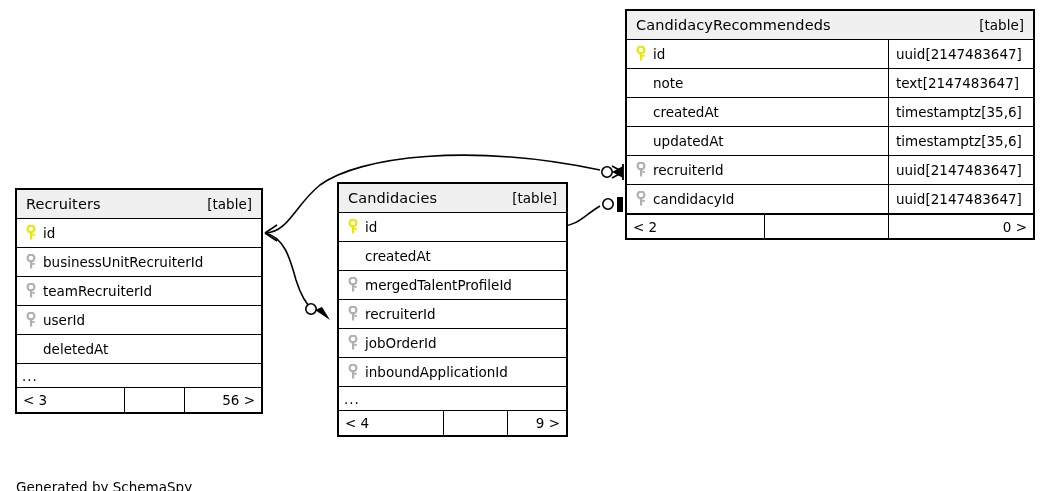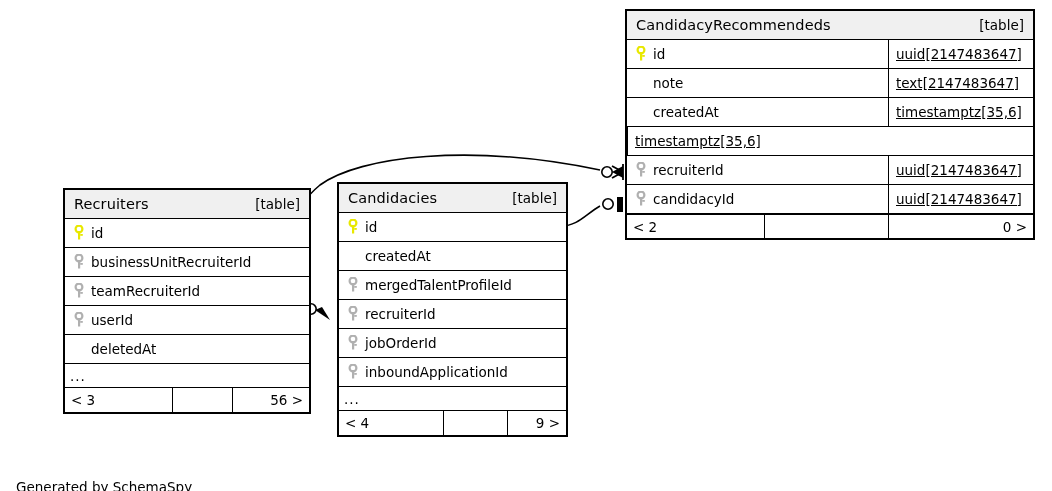--- a/index.html
+++ b/index.html
@@ -127,21 +127,20 @@
   }
   .foot-left  { justify-content: flex-start; }
   .foot-mid   { border-left: 1px solid #000000; }
   .foot-right { border-left: 1px solid #000000; justify-content: flex-end; }
 
   
   #table-recruiters {
     left: 15px;
     top: 188px;
     width: 248px;
-    margin-left: 48px;
   }
   #table-recruiters .col-name { padding-right: 4px; }
   #table-recruiters .foot-left  { flex: 0 0 107px; }
   #table-recruiters .foot-mid   { flex: 0 0 60px; }
   #table-recruiters .foot-right { flex: 1 1 auto; padding-left: 32px; }
 
   #table-candidacies {
     left: 329px;
     top: 182px;
     width: 231px;
@@ -149,21 +148,21 @@
   }
   #table-candidacies .foot-left  { flex: 0 0 104px; }
   #table-candidacies .foot-mid   { flex: 0 0 64px; }
   #table-candidacies .foot-right { flex: 1 1 auto; }
 
   #table-candidacyrecommendeds {
     left: 625px;
     top: 9px;
     width: 410px;
   }
-  #table-candidacyrecommendeds .col-type { width: 145px; text-decoration: underline; }
+  #table-candidacyrecommendeds .col-type { width: 145px; }
   #table-candidacyrecommendeds .foot-left  { flex: 0 0 137px; }
   #table-candidacyrecommendeds .foot-mid   { flex: 0 0 124px; }
   #table-candidacyrecommendeds .foot-right { flex: 1 1 auto; }
 
   
   #page-footer {
     position: absolute;
     left: 16px;
     top: 479px;
     font-size: 13.5px;
@@ -395,20 +394,24 @@
 
   <div class="tbl-row">
     <div class="col-name">
       <span class="key-spacer"></span>
       <span class="col-label">createdAt</span>
     </div>
     <div class="col-type">timestamptz[35,6]</div>
   </div>
 
   <div class="tbl-row">
+    <div class="col-name">
+      <span class="key-spacer"></span>
+      <span class="col-label">updatedAt</span>
+    </div>
     <div class="col-type">timestamptz[35,6]</div>
   </div>
 
   <div class="tbl-row">
     <div class="col-name">
       <span class="key-icon">
         <svg viewBox="0 0 14 16" width="14" height="16">
             <circle cx="7" cy="4" r="3.4" fill="none" stroke="#b0b0b0" stroke-width="2.2"></circle>
             <rect x="6" y="6" width="2.2" height="8.5" fill="#b0b0b0"></rect>
             <rect x="8.2" y="9" width="2.6" height="1.8" fill="#b0b0b0"></rect>

